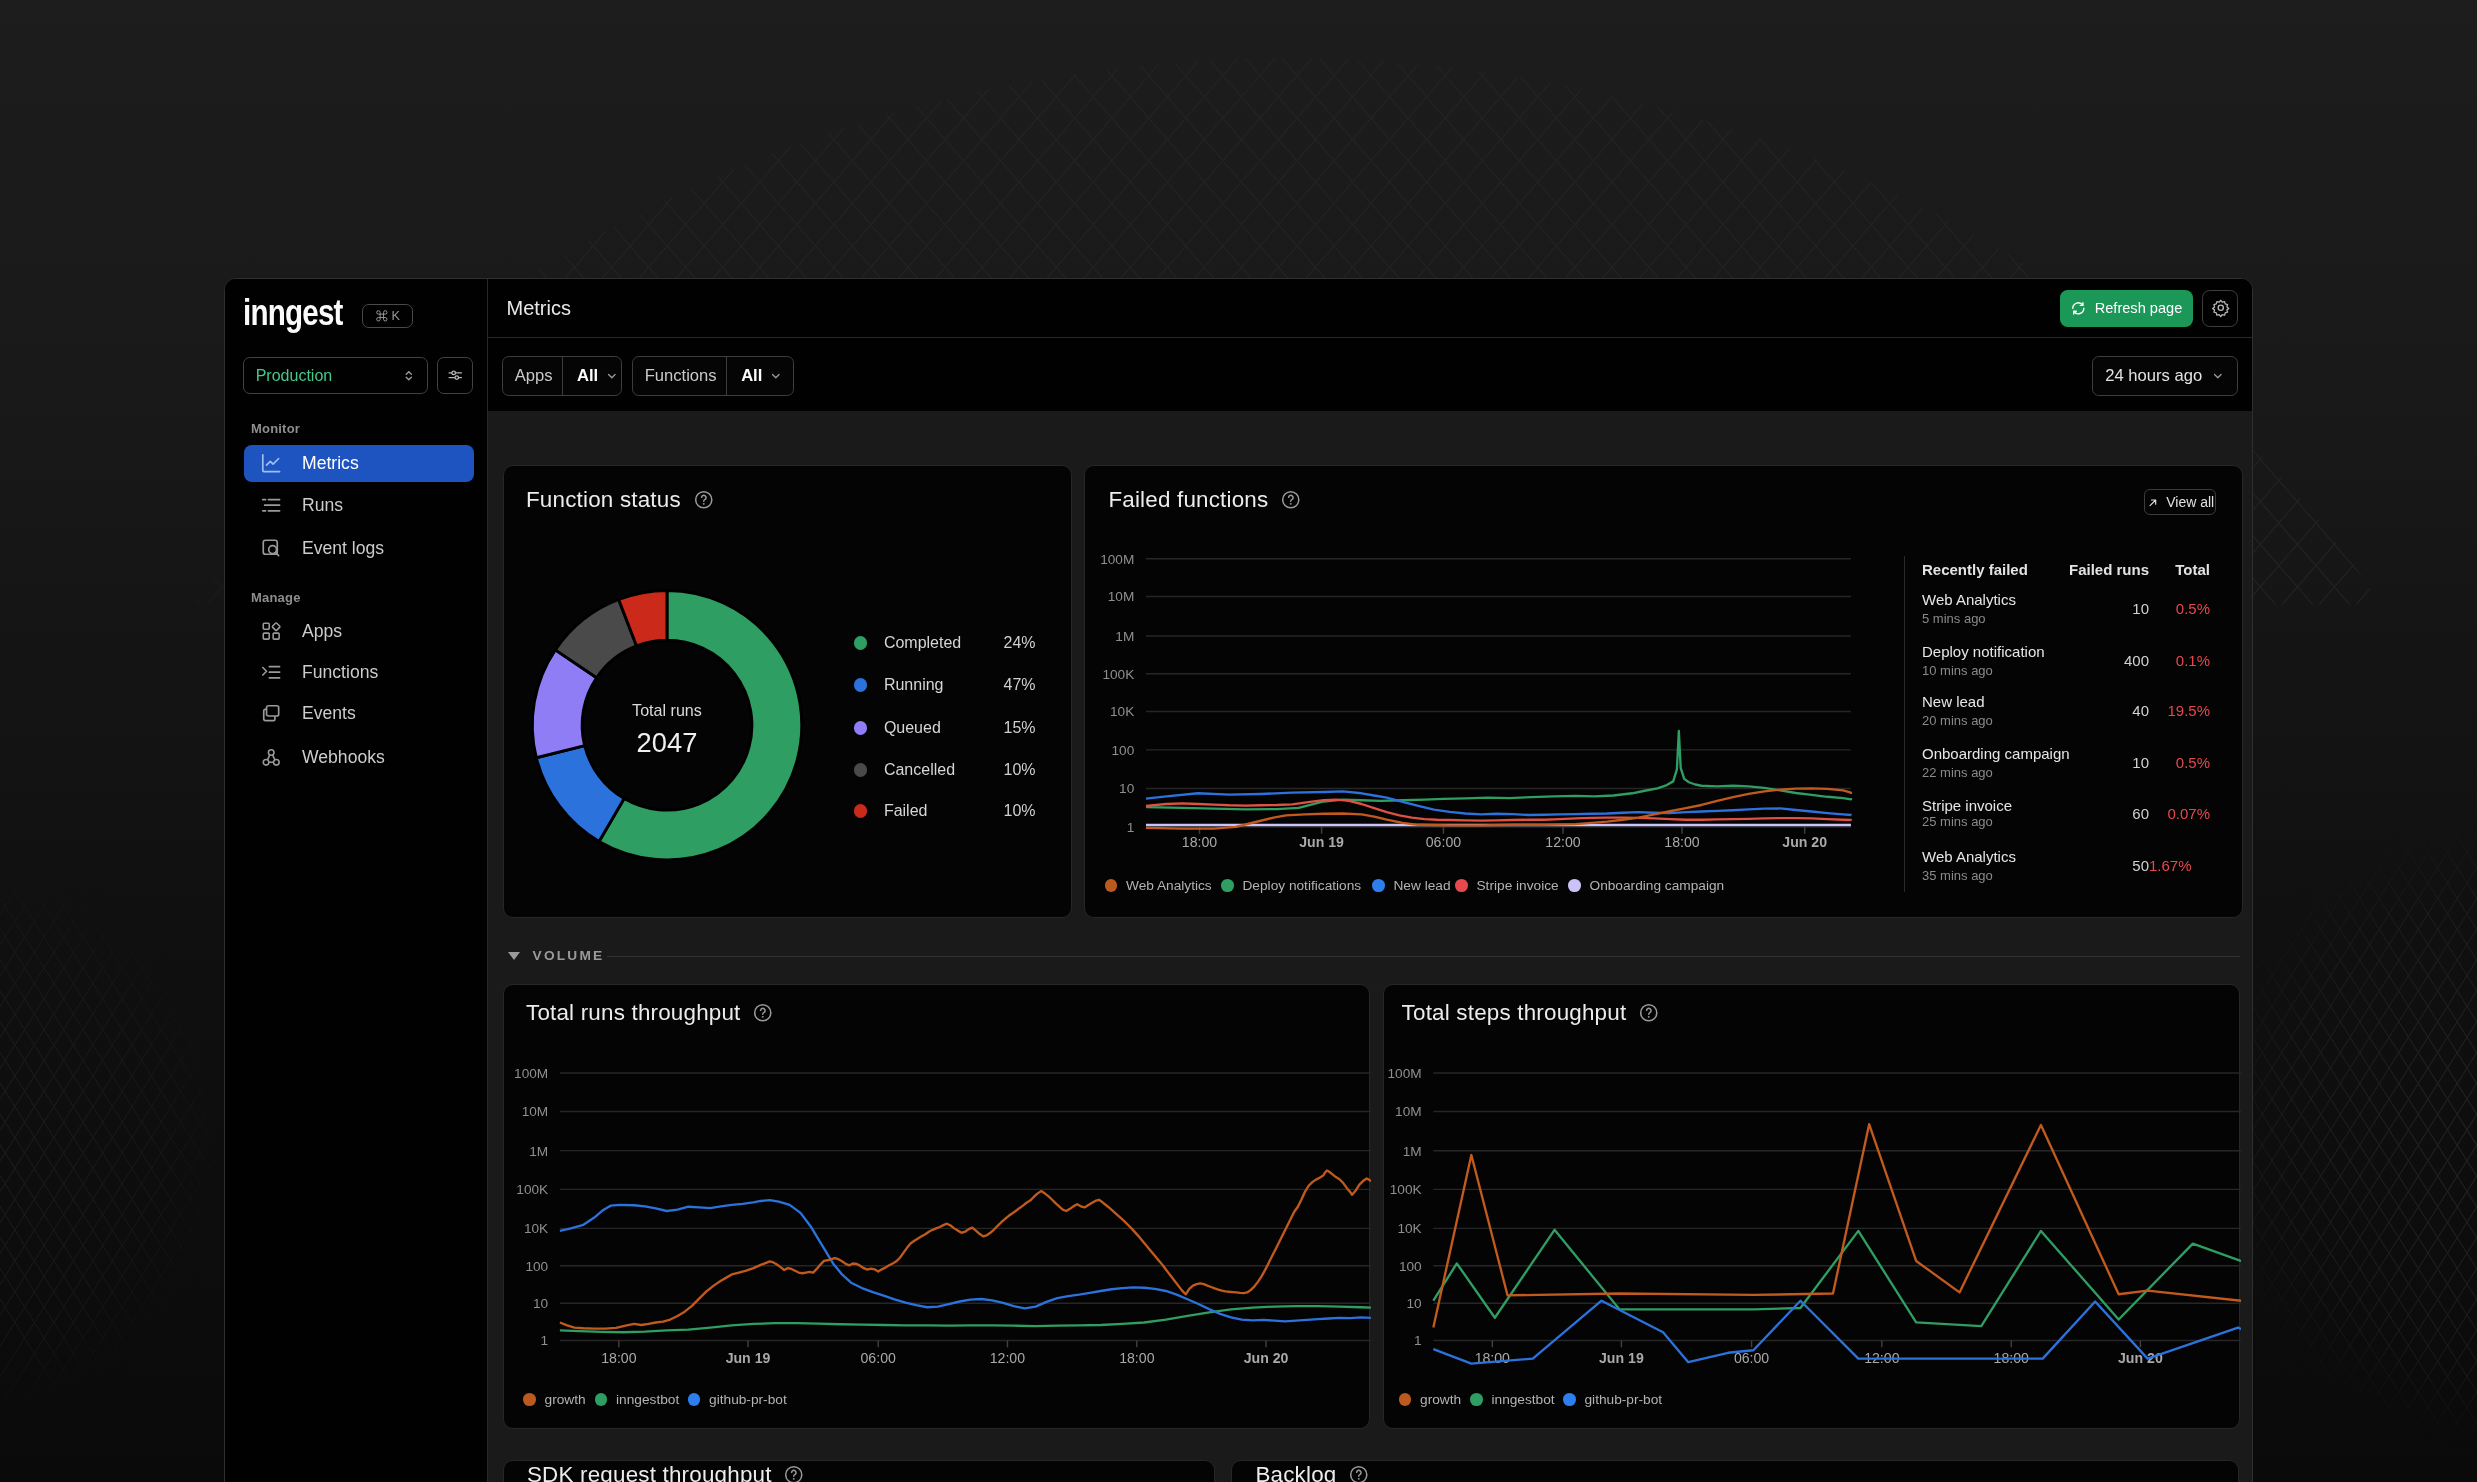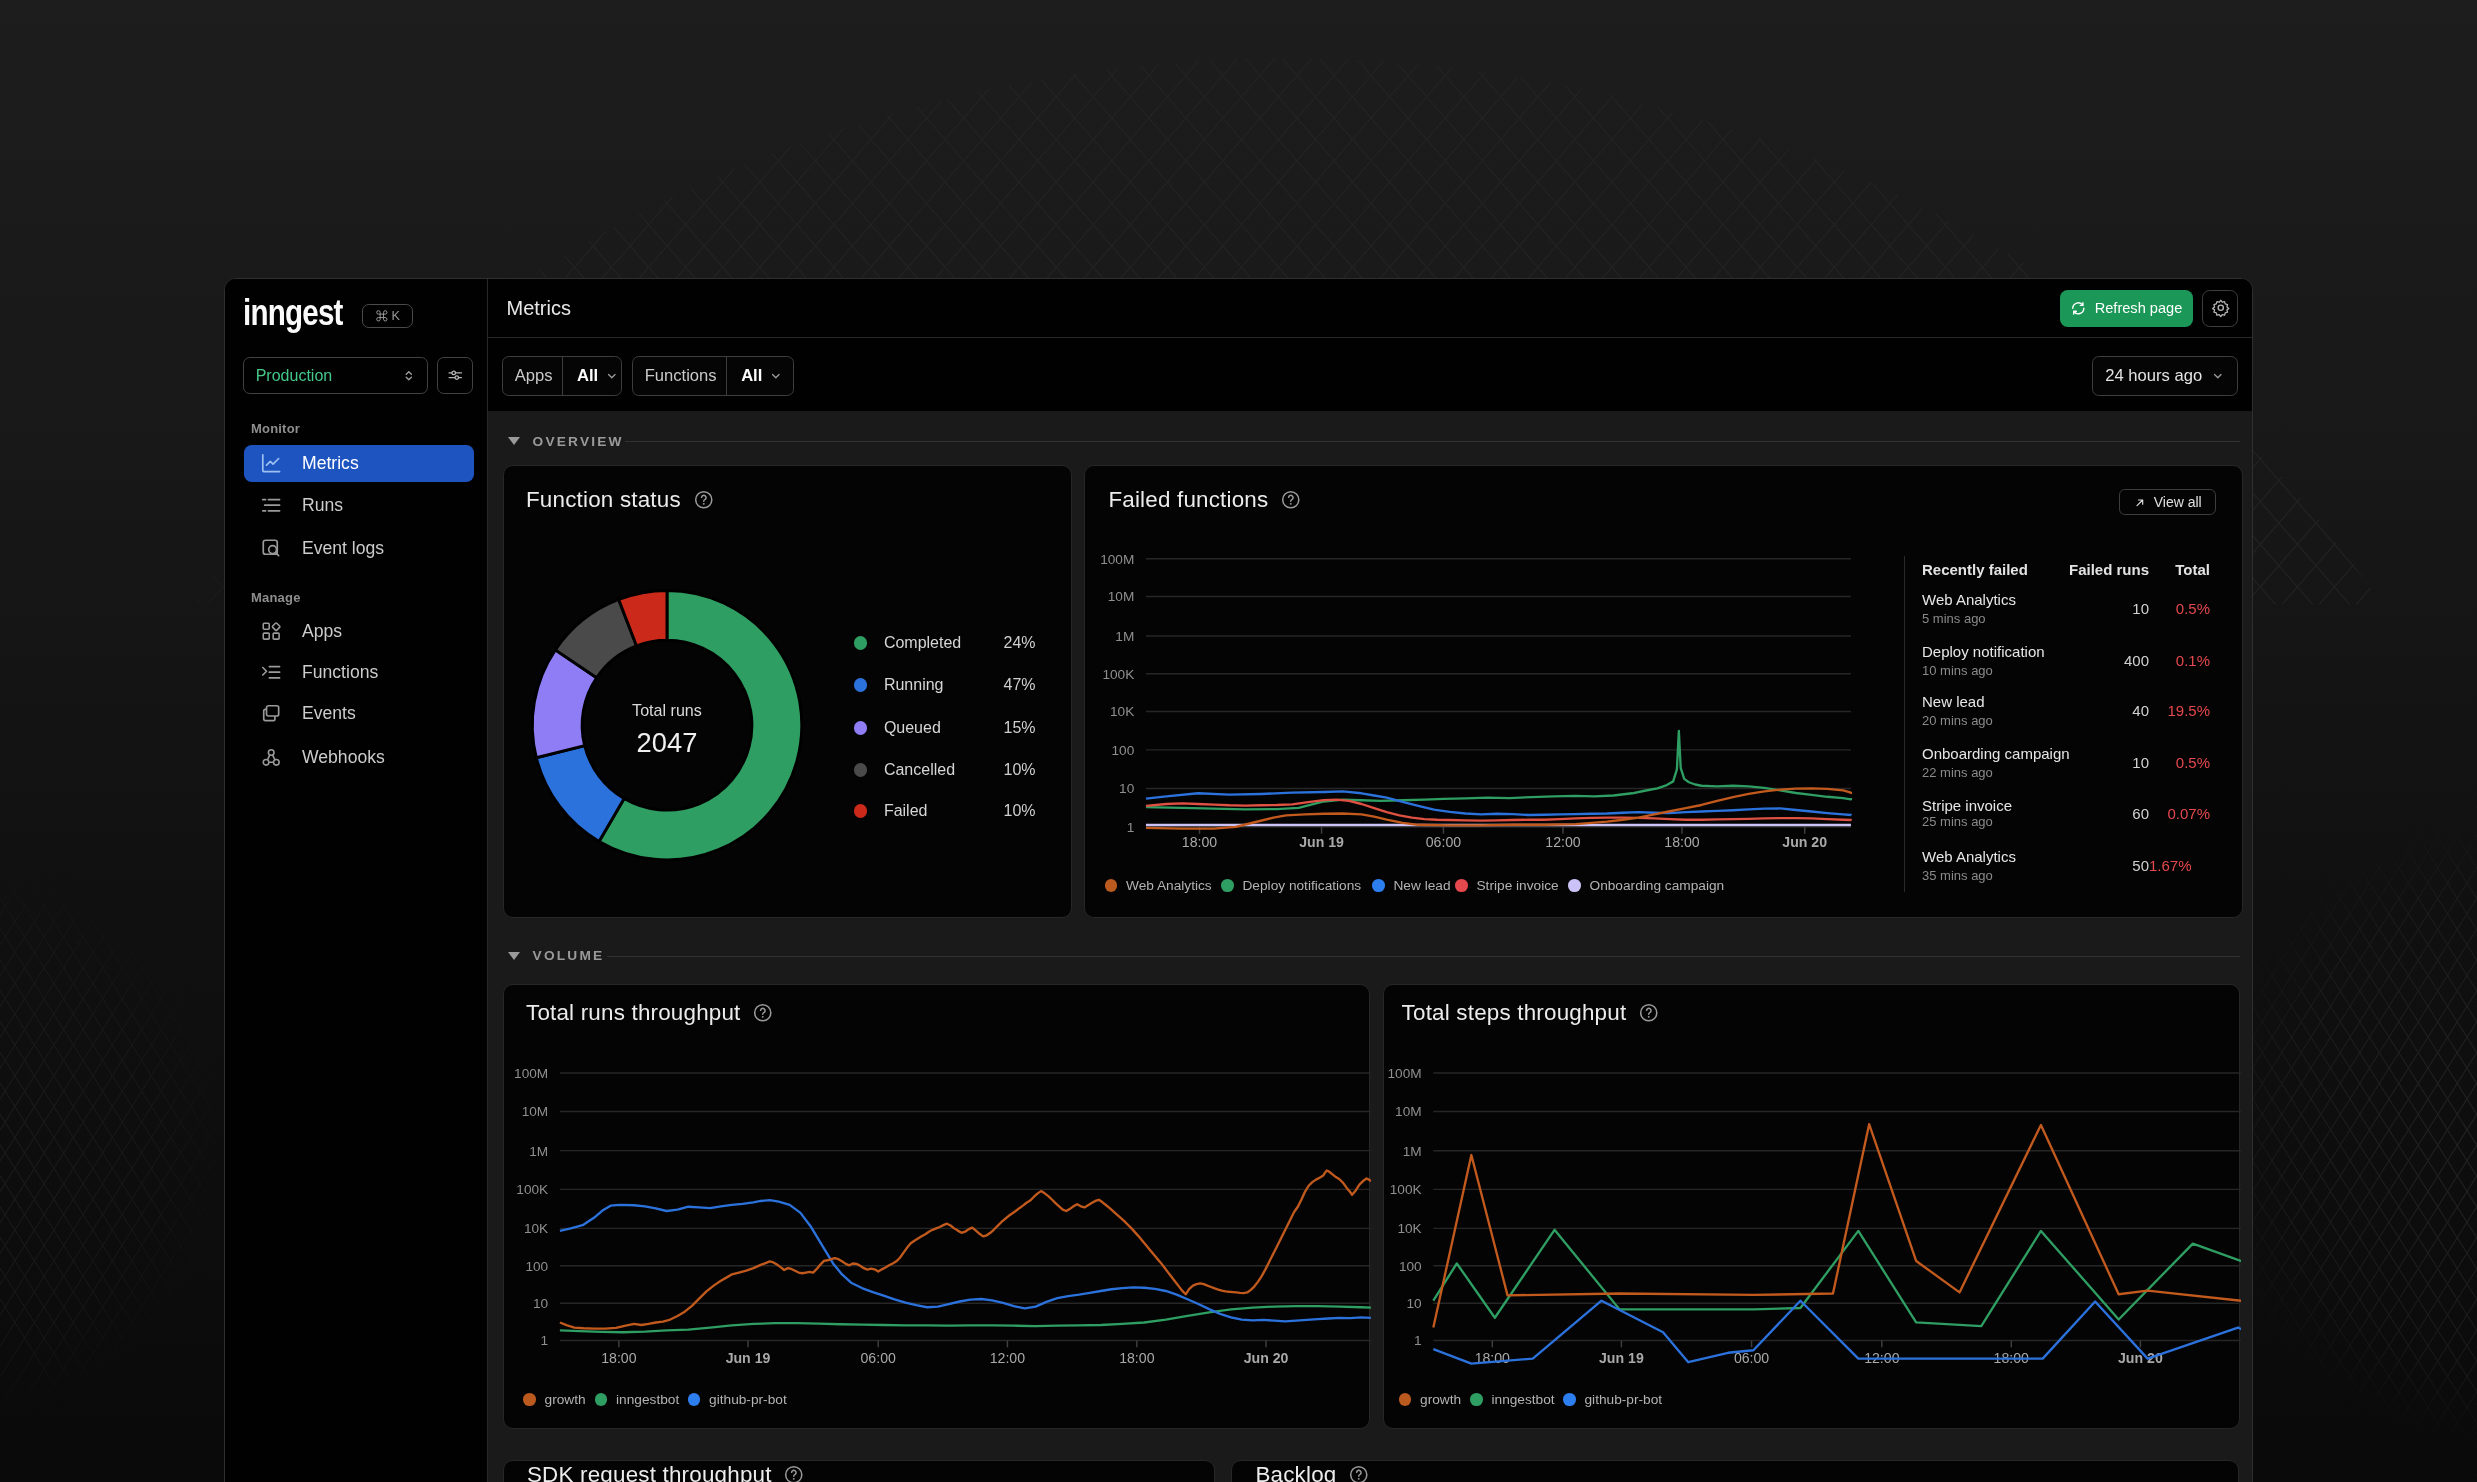--- a/index.html
+++ b/index.html
@@ -681,25 +681,20 @@
         </svg>
       </div>
       <div class="chip" style="right:14.6px;top:17.6px;width:146px;justify-content:center;gap:7.8px">
 <span style="color:#e3e3e3">24 hours ago</span>
         <svg width="15.6" height="15.6" viewBox="0 0 24 24" xmlns="http://www.w3.org/2000/svg">
           <path d="M7 10l5 5 5-5" fill="none" stroke="#9b9b9b" stroke-width="2" stroke-linecap="round" stroke-linejoin="round"></path>
         </svg>
       </div>
     </div>
     <div class="content">
-      <div class="abs" style="left:15.6px;top:21.5px;width:1736px;height:19.5px">
-        <span style="position:absolute;left:4.9px;top:4.9px;width:0;height:0;border-left:6.8px solid transparent;border-right:6.8px solid transparent;border-top:8.8px solid #9a9a9a"></span>
-        <span style="position:absolute;left:29px;top:1px;font-size:13.7px;font-weight:600;letter-spacing:2.2px;color:#9a9a9a">OVERVIEW</span>
-        <span style="position:absolute;left:121px;top:8.8px;right:0;height:1px;background:#323232"></span>
-      </div>
       <div class="abs" style="left:15.6px;top:536px;width:1736px;height:19.5px">
         <span style="position:absolute;left:4.9px;top:4.9px;width:0;height:0;border-left:6.8px solid transparent;border-right:6.8px solid transparent;border-top:8.8px solid #9a9a9a"></span>
         <span style="position:absolute;left:29px;top:1px;font-size:13.7px;font-weight:600;letter-spacing:2.2px;color:#9a9a9a">VOLUME</span>
         <span style="position:absolute;left:103px;top:8.8px;right:0;height:1px;background:#323232"></span>
       </div>
       <div class="card" style="left:14.6px;top:54px;width:569px;height:453px">
         <div class="ctitle" style="left:22.4px;top:20.5px">Function status <svg width="21.5" height="21.5" viewBox="0 0 24 24" xmlns="http://www.w3.org/2000/svg">
             <circle cx="12" cy="12" r="9" fill="none" stroke="#9a9a9a" stroke-width="1.7"></circle>
             <path d="M9.6 9.3a2.5 2.5 0 1 1 3.5 2.6c-.8.35-1.1.9-1.1 1.8" fill="none" stroke="#9a9a9a" stroke-width="1.7" stroke-linecap="round"></path>
             <circle cx="12" cy="16.6" r="1.1" fill="#9a9a9a"></circle>
@@ -718,21 +713,21 @@
         <div class="legrow" style="left:350px;top:253px;width:182px"><span class="dot" style="background:#8f7df5"></span>Queued<span style="margin-left:auto;color:#cfcfcf">15%</span></div>
         <div class="legrow" style="left:350px;top:295px;width:182px"><span class="dot" style="background:#4a4a4a"></span>Cancelled<span style="margin-left:auto;color:#cfcfcf">10%</span></div>
         <div class="legrow" style="left:350px;top:336px;width:182px"><span class="dot" style="background:#cb2a1a"></span>Failed<span style="margin-left:auto;color:#cfcfcf">10%</span></div>
       </div>
       <div class="card" style="left:596px;top:54px;width:1159px;height:453px">
         <div class="ctitle" style="left:23.4px;top:20.5px">Failed functions <svg width="21.5" height="21.5" viewBox="0 0 24 24" xmlns="http://www.w3.org/2000/svg">
             <circle cx="12" cy="12" r="9" fill="none" stroke="#9a9a9a" stroke-width="1.7"></circle>
             <path d="M9.6 9.3a2.5 2.5 0 1 1 3.5 2.6c-.8.35-1.1.9-1.1 1.8" fill="none" stroke="#9a9a9a" stroke-width="1.7" stroke-linecap="round"></path>
             <circle cx="12" cy="16.6" r="1.1" fill="#9a9a9a"></circle>
           </svg></div>
-        <div style="position:absolute;right:26px;top:23.4px;width:97px;height:26px;border:1px solid #3d3d3d;border-radius:5.9px;display:flex;align-items:center;justify-content:center;gap:6.8px;color:#e0e0e0;font-size:14px"><svg width="13.7" height="13.7" viewBox="0 0 24 24" xmlns="http://www.w3.org/2000/svg">
+        <div style="position:absolute;right:26px;top:23.4px;width:72px;height:26px;border:1px solid #3d3d3d;border-radius:5.9px;display:flex;align-items:center;justify-content:center;gap:6.8px;color:#e0e0e0;font-size:14px"><svg width="13.7" height="13.7" viewBox="0 0 24 24" xmlns="http://www.w3.org/2000/svg">
             <path d="M7 17L17 7M9.5 7H17v7.5" fill="none" stroke="#e0e0e0" stroke-width="2" stroke-linecap="round" stroke-linejoin="round"></path>
           </svg>View all</div>
         <svg width="1159" height="453" viewBox="0 0 1188 464" xmlns="http://www.w3.org/2000/svg" style="position:absolute;left:0;top:0">
           <line x1="62.5" y1="95.0" x2="785.1" y2="95.0" stroke="#262626" stroke-width="1.5"></line>
           <text x="50.5" y="100.0" text-anchor="end" font-size="14" fill="#8f8f8f">100M</text>
           <line x1="62.5" y1="133.7" x2="785.1" y2="133.7" stroke="#262626" stroke-width="1.5"></line>
           <text x="50.5" y="138.7" text-anchor="end" font-size="14" fill="#8f8f8f">10M</text>
           <line x1="62.5" y1="174.0" x2="785.1" y2="174.0" stroke="#262626" stroke-width="1.5"></line>
           <text x="50.5" y="179.0" text-anchor="end" font-size="14" fill="#8f8f8f">1M</text>
           <line x1="62.5" y1="212.7" x2="785.1" y2="212.7" stroke="#262626" stroke-width="1.5"></line>

